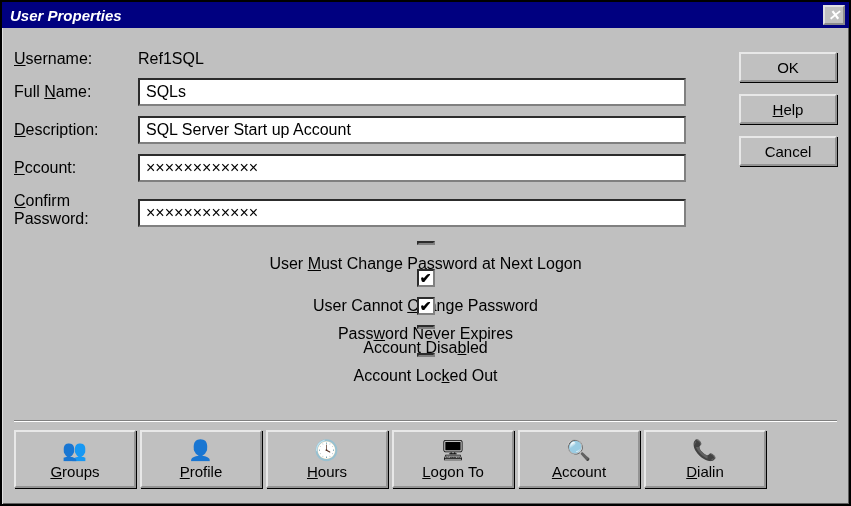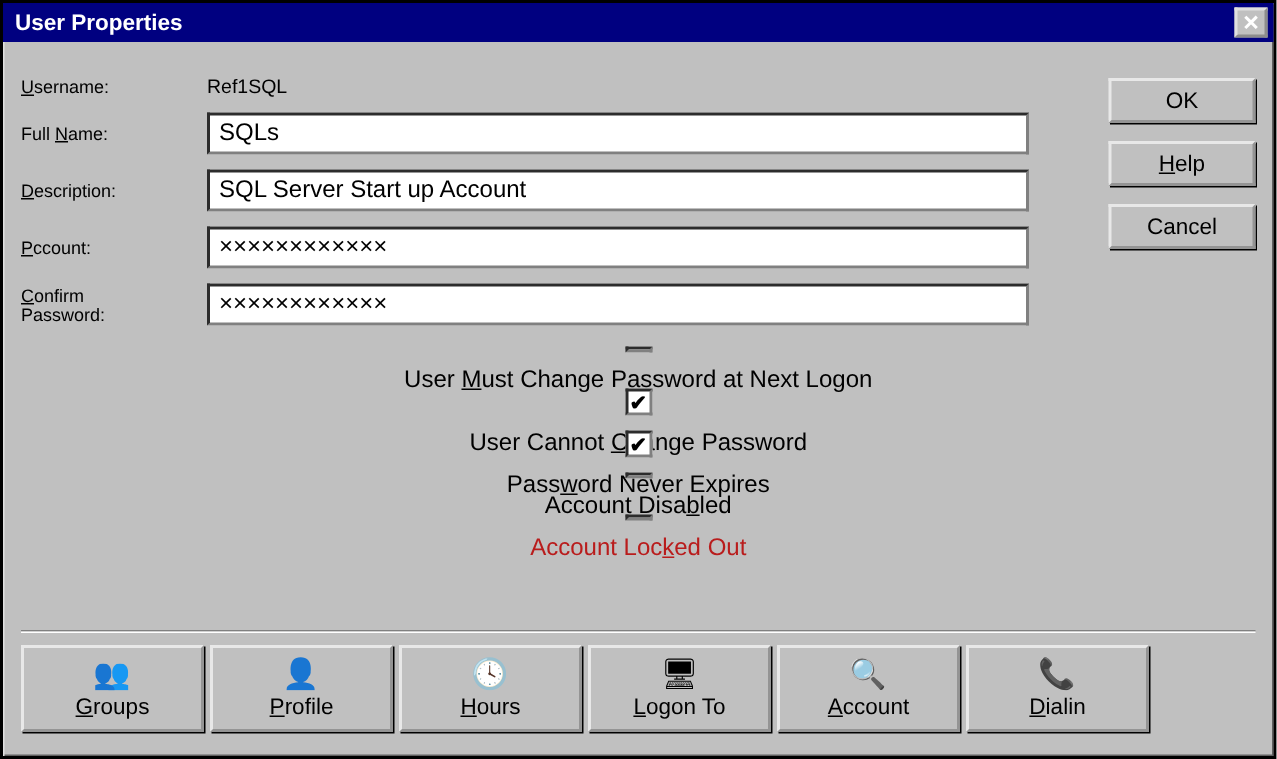--- a/index.html
+++ b/index.html
@@ -22,20 +22,21 @@
   .titlebar {
     height:26px;
     background:#000080;
     color:#fff;
     display:flex;
     align-items:center;
     justify-content:space-between;
     padding:0 4px 0 8px;
     font-weight:bold;
     font-size:15px;
+    font-style:italic;
   }
   .closebtn {
     width:22px; height:20px;
     background:#c0c0c0;
     border:2px outset #e0e0e0;
     display:flex; align-items:center; justify-content:center;
     font-family: Arial, sans-serif;
     font-weight:bold;
     font-size:14px;
     line-height:1;
@@ -45,25 +46,25 @@
     position:absolute;
     top:30px; left:12px; right:12px; bottom:14px;
   }
   .form-row {
     display:flex;
     align-items:center;
     margin-bottom:10px;
   }
   .form-row .lbl {
     width:124px;
-    font-size:12px;
+    font-size:16px;
   }
   .underline { text-decoration: underline; }
   .static-val {
-    font-size:13px;
+    font-size:16px;
   }
   .txt {
     flex:0 0 548px;
     height:28px;
     border:2px inset #808080;
     background:#fff;
     font-family:inherit;
     font-size:16px;
     padding:12px 6px;
   }
@@ -92,21 +93,21 @@
     margin-top:14px;
   }
   .check-row {
     display:flex;
     align-items:center;
     height:28px;
     font-size:16px;
     gap:10px;
     flex-direction:column;
   }
-  .check-row.disabled { color:#b91c1c; }
+  .check-row.disabled { color:#000000; }
   .chk {
     width:18px; height:18px;
     border:2px inset #808080;
     background:#fff;
     display:flex;
     align-items:center;
     justify-content:center;
     font-size:14px;
     font-weight:bold;
   }

